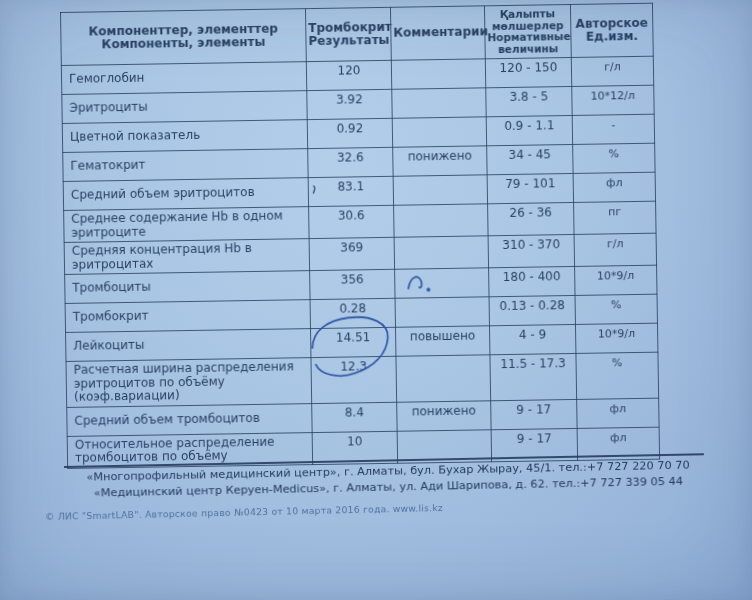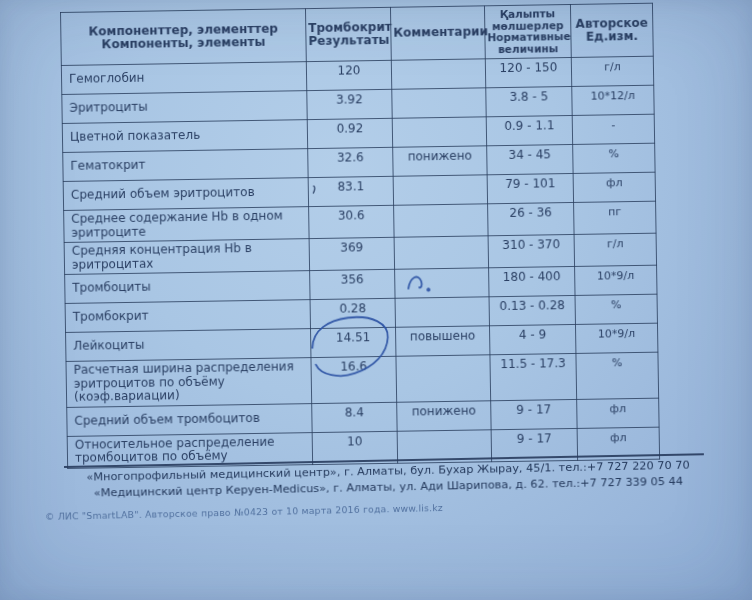--- a/index.html
+++ b/index.html
@@ -158,21 +158,21 @@
       </tr>
           <tr>
         <td class="c-name">Лейкоциты</td>
         <td class="c-result">14.51</td>
         <td class="c-comment">повышено</td>
         <td class="c-norm">4 - 9</td>
         <td class="c-unit">10*9/л</td>
       </tr>
           <tr>
         <td class="c-name">Расчетная ширина распределения эритроцитов по объёму (коэф.вариации)</td>
-        <td class="c-result">16.6</td>
+        <td class="c-result">12.3</td>
         <td class="c-comment"></td>
         <td class="c-norm">11.5 - 17.3</td>
         <td class="c-unit">%</td>
       </tr>
           <tr>
         <td class="c-name">Средний объем тромбоцитов</td>
         <td class="c-result">8.4</td>
         <td class="c-comment">понижено</td>
         <td class="c-norm">9 - 17</td>
         <td class="c-unit">фл</td>

